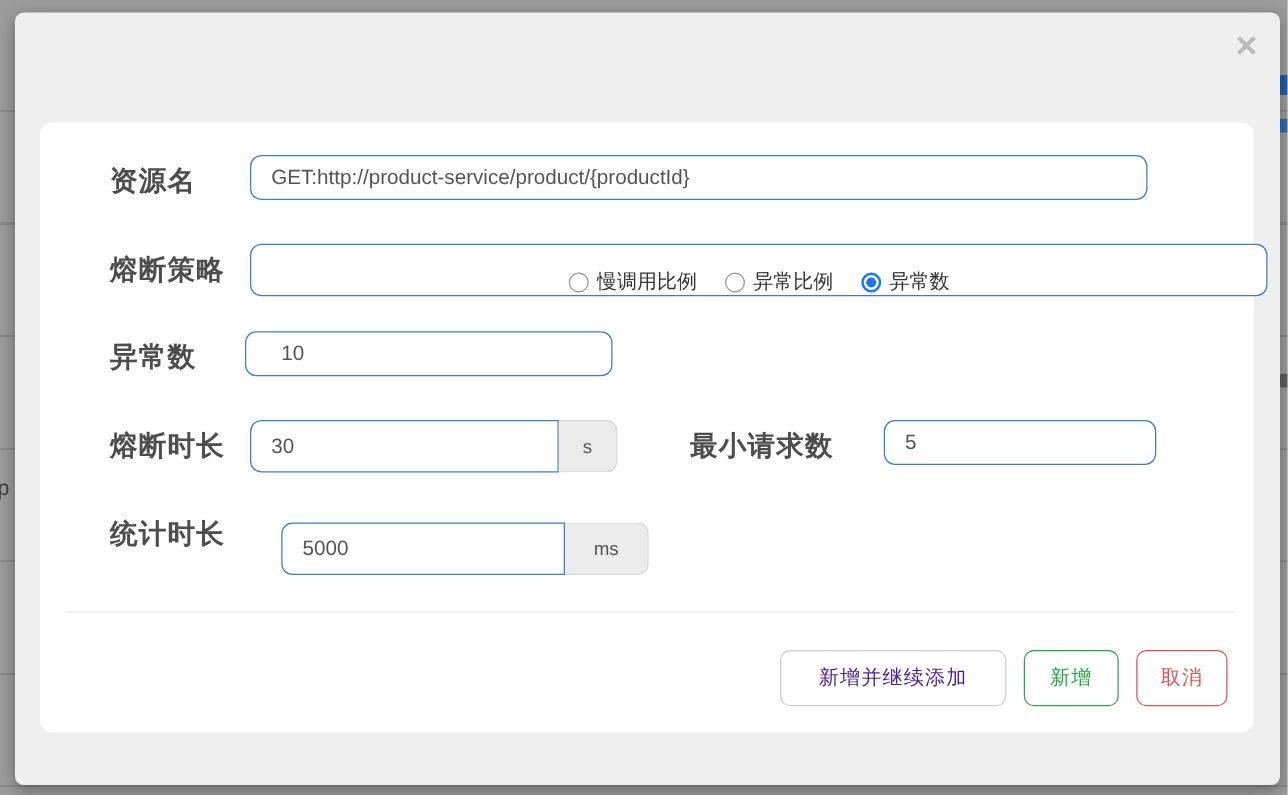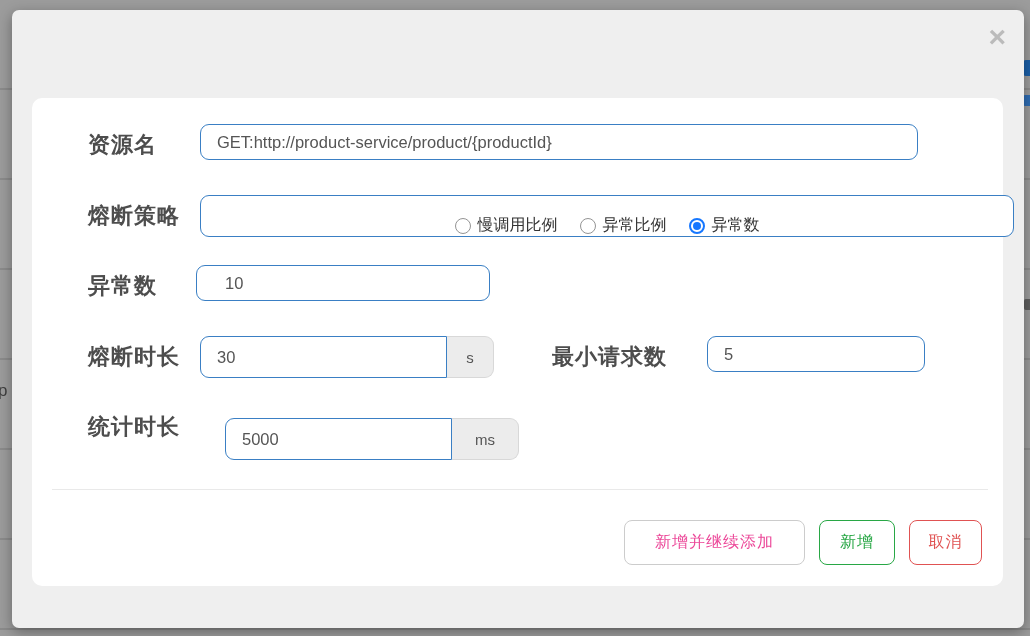--- a/index.html
+++ b/index.html
@@ -103,21 +103,21 @@
   }
   .footer{
     position:absolute;top:422px;right:21px;
     display:flex;gap:14px;align-items:center;
   }
   .btn{
     height:45px;border-radius:8px;background:#fff;
     font-size:16px;cursor:pointer;letter-spacing:1px;
     font-family:"Liberation Sans","DejaVu Sans",sans-serif;
   }
-  .btn-default{border:1px solid #ccc;color:#ec4899;padding:0 30px;min-width:166px;}
+  .btn-default{border:1px solid #ccc;color:#4c1d95;padding:0 30px;min-width:166px;}
   .btn-green{border:1px solid var(--green);color:var(--green);min-width:76px;}
   .btn-red{border:1px solid var(--red);color:var(--red);min-width:73px;}
 </style>
 </head>
 <body>
 
 <div class="backdrop">
   <span class="bg-frag-text">p</span>
   <span class="bg-frag-pill"></span>
   <span class="bg-frag-blue2"></span>

